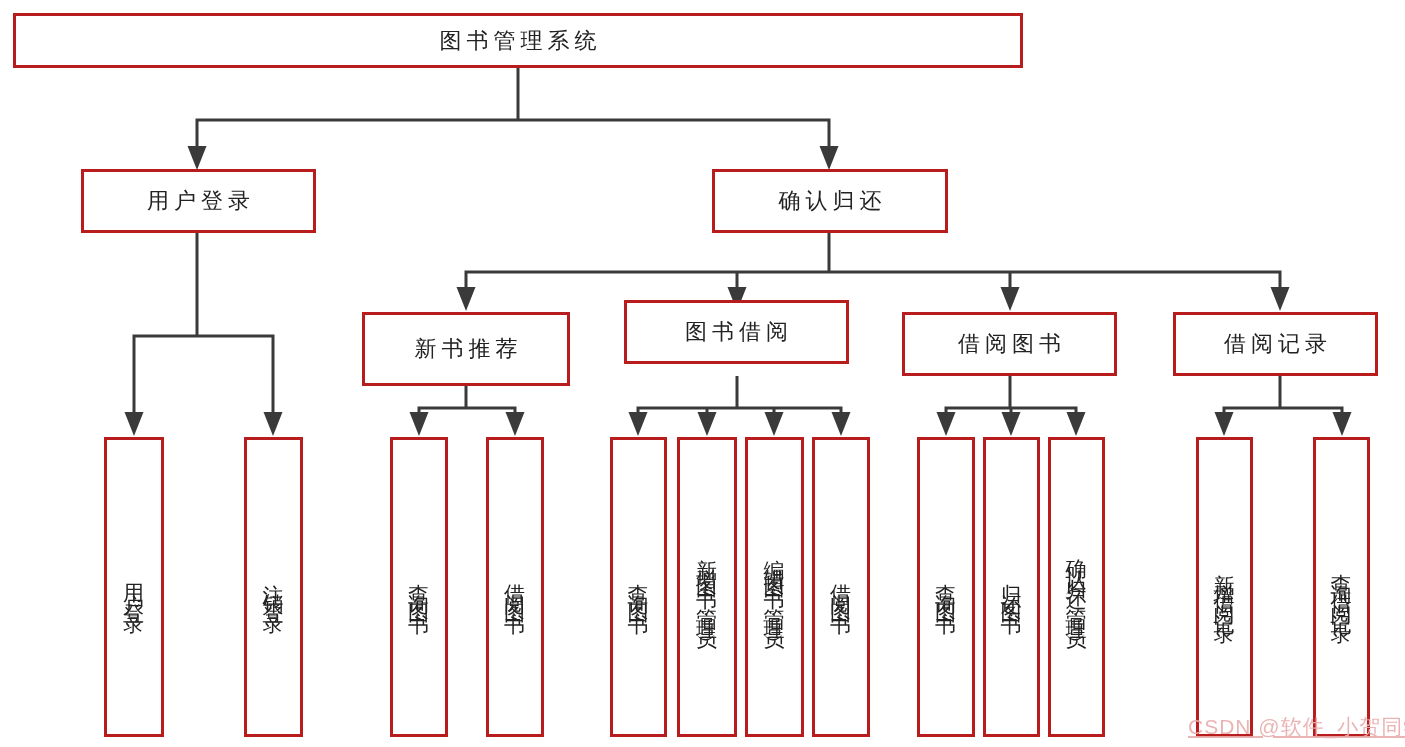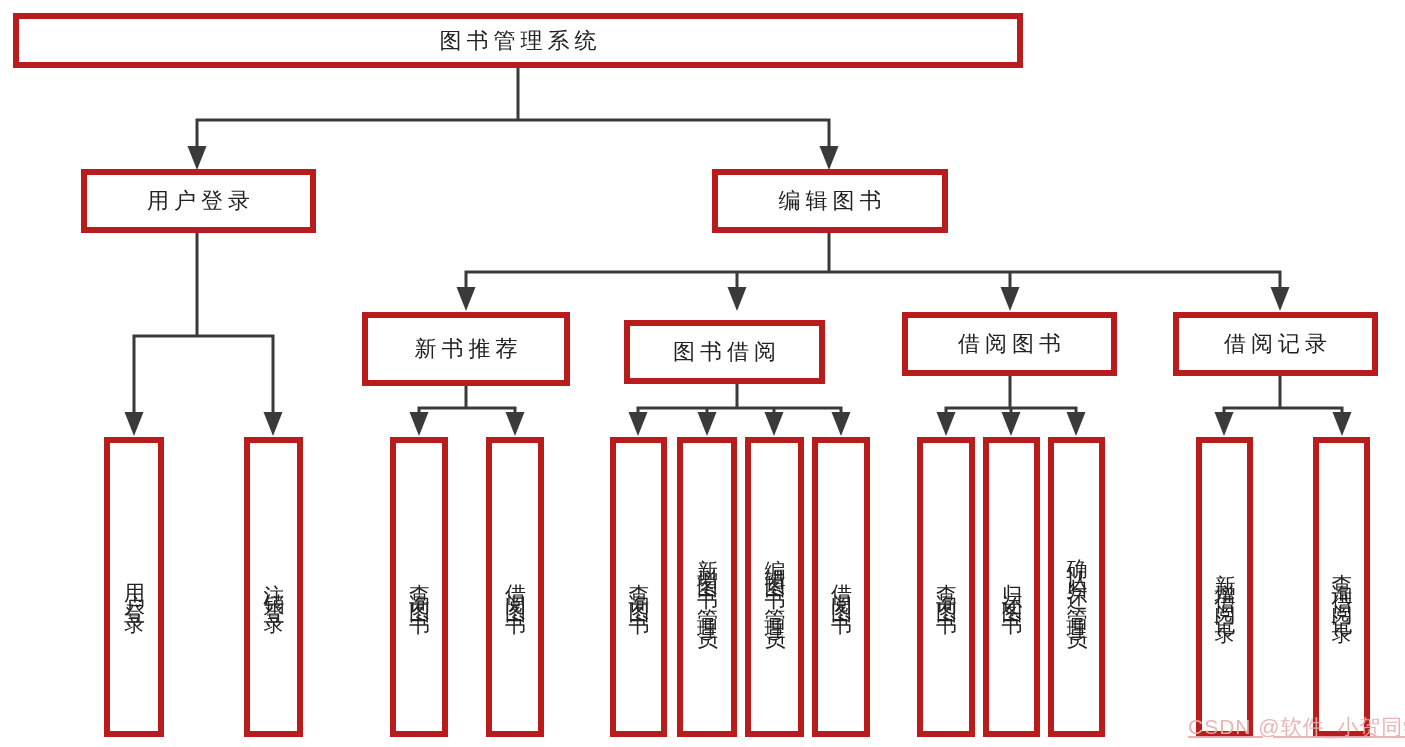--- a/index.html
+++ b/index.html
@@ -18,47 +18,46 @@
   .wires {
     position: absolute;
     left: 0;
     top: 0;
     z-index: 1;
   }
   .node {
     position: absolute;
     box-sizing: border-box;
     background: #ffffff;
-    border: 6px solid #b91c1c;
+    border: 3px solid #b91c1c;
     display: flex;
     align-items: center;
     justify-content: center;
     color: #222222;
     z-index: 2;
-    font-family: Liberation Serif, serif;
   }
   .node.h {
     font-size: 22px;
     letter-spacing: 5px;
     text-indent: 5px;
     white-space: nowrap;
   }
   .node.v {
     writing-mode: vertical-rl;
     text-orientation: mixed;
     font-size: 21px;
     letter-spacing: 10px;
     line-height: 1;
   }
   
   .b-root          { left: 13px;   top: 13px;  width: 1010px; height: 55px; }
   .b-user-login    { left: 81px;   top: 169px; width: 235px;  height: 64px; }
   .b-book-mgmt     { left: 712px;  top: 169px; width: 236px;  height: 64px; }
   .b-new-book-rec  { left: 362px;  top: 312px; width: 208px;  height: 74px; }
-  .b-book-borrow   { left: 624px;  top: 320px; width: 201px;  height: 64px; }
+  .b-book-borrow   { left: 624px;  top: 300px; width: 225px;  height: 64px; }
   .b-current-bor   { left: 902px;  top: 312px; width: 215px;  height: 64px; }
   .b-bor-records   { left: 1173px; top: 312px; width: 205px;  height: 64px; }
   
   .leaf { top: 437px; height: 300px; }
   .b-leaf-user-login   { left: 104px;  width: 60px; }
   .b-leaf-logout       { left: 244px;  width: 59px; }
   .b-rec-query-book    { left: 390px;  width: 58px; }
   .b-rec-borrow-book   { left: 486px;  width: 58px; }
   .b-bor-query-book    { left: 610px;  width: 57px; }
   .b-bor-add-book      { left: 677px;  width: 60px; }
@@ -121,21 +120,21 @@
   </svg>
 
   <div class="node h b-root">
     <span>图书管理系统</span>
   </div>
 
   <div class="node h b-user-login">
     <span>用户登录</span>
   </div>
   <div class="node h b-book-mgmt">
-    <span>编辑图书</span>
+    <span>确认归还</span>
   </div>
 
   <div class="node h b-new-book-rec">
     <span>新书推荐</span>
   </div>
   <div class="node h b-book-borrow">
     <span>图书借阅</span>
   </div>
   <div class="node h b-current-bor">
     <span>借阅图书</span>

